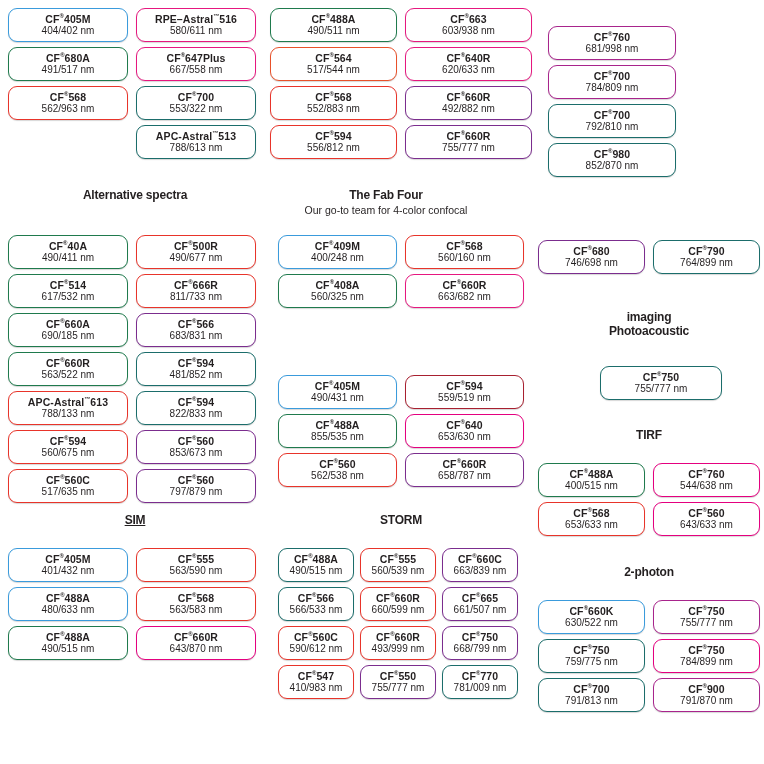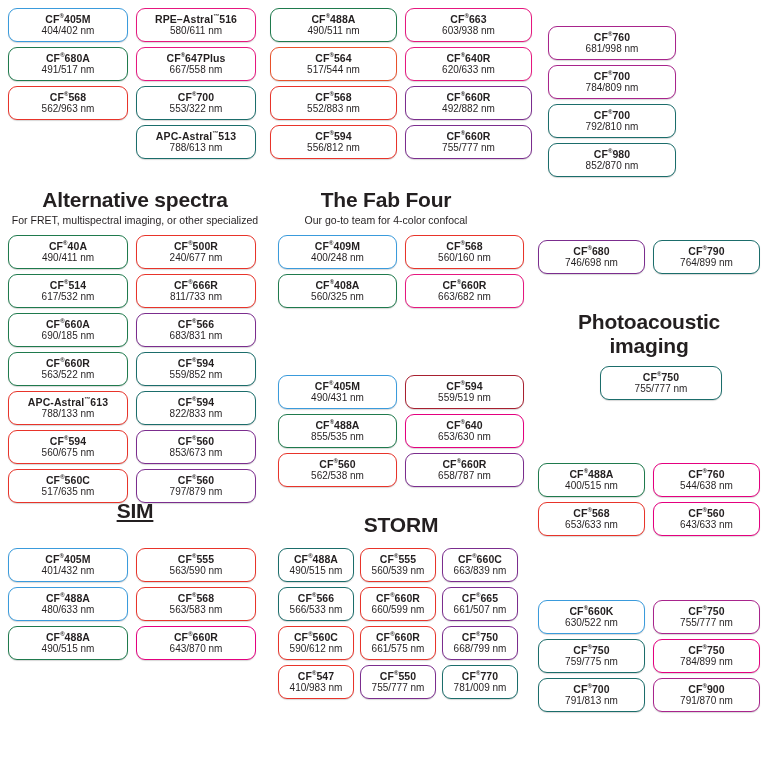--- a/index.html
+++ b/index.html
@@ -58,21 +58,21 @@
   .c-red    { border-color: #e8342a; }
   .c-dkred  { border-color: #a82030; }
   .c-orange { border-color: #e8512a; }
   .c-magenta{ border-color: #e6177f; }
   .c-pink   { border-color: #e4007f; }
   .c-purple { border-color: #7b2d8e; }
   .c-plum   { border-color: #a8248c; }
 
   
   .sec-title {
-    font-size: 21px;
+    font-size: 12px;
     font-weight: bold;
     text-align: center;
     letter-spacing: -.2px;
     color: #231f20;
   }
   .sec-sub {
     font-size: 10.5px;
     text-align: center;
     color: #231f20;
     margin-top: 2px;
@@ -176,30 +176,29 @@
         <div class="spec">792/810 nm</div>
       </div>
       <div class="pill c-teal">
         <div class="dye">CF<span class="tm">®</span>980</div>
         <div class="spec">852/870 nm</div>
       </div>
     </div>
 
   <div class="hdr" style="left:0px; top:188px; width:270px;">
     <div class="sec-title">Alternative spectra</div>
-    <div class="sec-sub">For FRET, multispectral imaging, or other specialized</div>
   </div>
   <div class="grid cols2" id="g-alt" style="left: 8px; top: 235px; width: 248px; grid-template-columns: repeat(2, 1fr);">
       <div class="pill c-green" style="grid-area: 1 / 1;">
         <div class="dye">CF<span class="tm">®</span>40A</div>
         <div class="spec">490/411 nm</div>
       </div>
       <div class="pill c-red" style="grid-area: 1 / 2;">
         <div class="dye">CF<span class="tm">®</span>500R</div>
-        <div class="spec">240/677 nm</div>
+        <div class="spec">490/677 nm</div>
       </div>
       <div class="pill c-green" style="grid-area: 2 / 1;">
         <div class="dye">CF<span class="tm">®</span>514</div>
         <div class="spec">617/532 nm</div>
       </div>
       <div class="pill c-red" style="grid-area: 2 / 2;">
         <div class="dye">CF<span class="tm">®</span>666R</div>
         <div class="spec">811/733 nm</div>
       </div>
       <div class="pill c-green" style="grid-area: 3 / 1;">
@@ -209,21 +208,21 @@
       <div class="pill c-purple" style="grid-area: 3 / 2;">
         <div class="dye">CF<span class="tm">®</span>566</div>
         <div class="spec">683/831 nm</div>
       </div>
       <div class="pill c-green" style="grid-area: 4 / 1;">
         <div class="dye">CF<span class="tm">®</span>660R</div>
         <div class="spec">563/522 nm</div>
       </div>
       <div class="pill c-teal" style="grid-area: 4 / 2;">
         <div class="dye">CF<span class="tm">®</span>594</div>
-        <div class="spec">559/852 nm</div>
+        <div class="spec">481/852 nm</div>
       </div>
       <div class="pill c-red" style="grid-area: 5 / 1;">
         <div class="dye">APC-Astral<span class="tm">™</span>613</div>
         <div class="spec">788/133 nm</div>
       </div>
       <div class="pill c-teal" style="grid-area: 5 / 2;">
         <div class="dye">CF<span class="tm">®</span>594</div>
         <div class="spec">822/833 nm</div>
       </div>
       <div class="pill c-red" style="grid-area: 6 / 1;">
@@ -287,21 +286,21 @@
       <div class="pill c-red" style="grid-area: 3 / 1;">
         <div class="dye">CF<span class="tm">®</span>560</div>
         <div class="spec">562/538 nm</div>
       </div>
       <div class="pill c-purple" style="grid-area: 3 / 2;">
         <div class="dye">CF<span class="tm">®</span>660R</div>
         <div class="spec">658/787 nm</div>
       </div>
     </div>
 
-  <div class="hdr" style="left:0px; top:499px; width:270px;text-decoration:underline;">
+  <div class="hdr" style="left:0px; top:513px; width:270px;text-decoration:underline;">
     <div class="sec-title">SIM</div>
   </div>
   <div class="grid cols2" id="g-sim" style="left: 8px; top: 548px; width: 248px; grid-template-columns: repeat(2, 1fr);">
       <div class="pill c-blue" style="grid-area: 1 / 1;">
         <div class="dye">CF<span class="tm">®</span>405M</div>
         <div class="spec">401/432 nm</div>
       </div>
       <div class="pill c-red" style="grid-area: 1 / 2;">
         <div class="dye">CF<span class="tm">®</span>555</div>
         <div class="spec">563/590 nm</div>
@@ -351,21 +350,21 @@
       <div class="pill c-purple" style="grid-area: 2 / 3;">
         <div class="dye">CF<span class="tm">®</span>665</div>
         <div class="spec">661/507 nm</div>
       </div>
       <div class="pill c-red" style="grid-area: 3 / 1;">
         <div class="dye">CF<span class="tm">®</span>560C</div>
         <div class="spec">590/612 nm</div>
       </div>
       <div class="pill c-red" style="grid-area: 3 / 2;">
         <div class="dye">CF<span class="tm">®</span>660R</div>
-        <div class="spec">661/575 nm</div>
+        <div class="spec">493/999 nm</div>
       </div>
       <div class="pill c-purple" style="grid-area: 3 / 3;">
         <div class="dye">CF<span class="tm">®</span>750</div>
         <div class="spec">668/799 nm</div>
       </div>
       <div class="pill c-red" style="grid-area: 4 / 1;">
         <div class="dye">CF<span class="tm">®</span>547</div>
         <div class="spec">410/983 nm</div>
       </div>
       <div class="pill c-purple" style="grid-area: 4 / 2;">
@@ -383,49 +382,55 @@
         <div class="dye">CF<span class="tm">®</span>680</div>
         <div class="spec">746/698 nm</div>
       </div>
       <div class="pill c-teal">
         <div class="dye">CF<span class="tm">®</span>790</div>
         <div class="spec">764/899 nm</div>
       </div>
     </div>
 
   <div class="hdr" style="left:538px; top:310px; width:222px;">
+    <div class="sec-title">imaging</div>
     <div class="sec-title">Photoacoustic</div>
-    <div class="sec-title">imaging</div>
   </div>
   <div class="grid" id="g-photo" style="left:600px; top:366px; width:122px; grid-template-columns:1fr;">
       <div class="pill c-teal">
         <div class="dye">CF<span class="tm">®</span>750</div>
         <div class="spec">755/777 nm</div>
       </div>
     </div>
 
+  <div class="hdr" style="left:538px; top:428px; width:222px;">
+    <div class="sec-title">TIRF</div>
+  </div>
   <div class="grid cols2" id="g-tirf" style="left: 538px; top: 463px; width: 222px; grid-template-columns: repeat(2, 1fr);">
       <div class="pill c-green" style="grid-area: 1 / 1;">
         <div class="dye">CF<span class="tm">®</span>488A</div>
         <div class="spec">400/515 nm</div>
       </div>
       <div class="pill c-pink" style="grid-area: 1 / 2;">
         <div class="dye">CF<span class="tm">®</span>760</div>
         <div class="spec">544/638 nm</div>
       </div>
       <div class="pill c-red" style="grid-area: 2 / 1;">
         <div class="dye">CF<span class="tm">®</span>568</div>
         <div class="spec">653/633 nm</div>
       </div>
       <div class="pill c-pink" style="grid-area: 2 / 2;">
         <div class="dye">CF<span class="tm">®</span>560</div>
         <div class="spec">643/633 nm</div>
       </div>
     </div>
 
+  <div class="hdr" style="left:538px; top:565px; width:222px;">
+    <div class="sec-title">2-photon</div>
+  </div>
   <div class="grid cols2" id="g-2p" style="left: 538px; top: 600px; width: 222px; grid-template-columns: repeat(2, 1fr);">
       <div class="pill c-blue" style="grid-area: 1 / 1;">
         <div class="dye">CF<span class="tm">®</span>660K</div>
         <div class="spec">630/522 nm</div>
       </div>
       <div class="pill c-plum" style="grid-area: 1 / 2;">
         <div class="dye">CF<span class="tm">®</span>750</div>
         <div class="spec">755/777 nm</div>
       </div>
       <div class="pill c-teal" style="grid-area: 2 / 1;">

